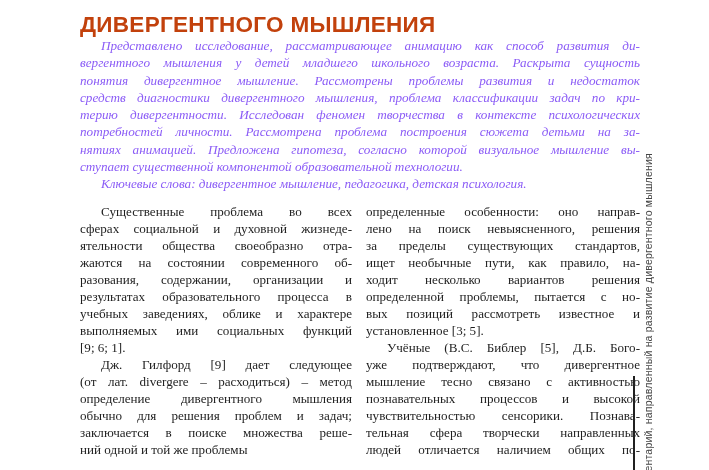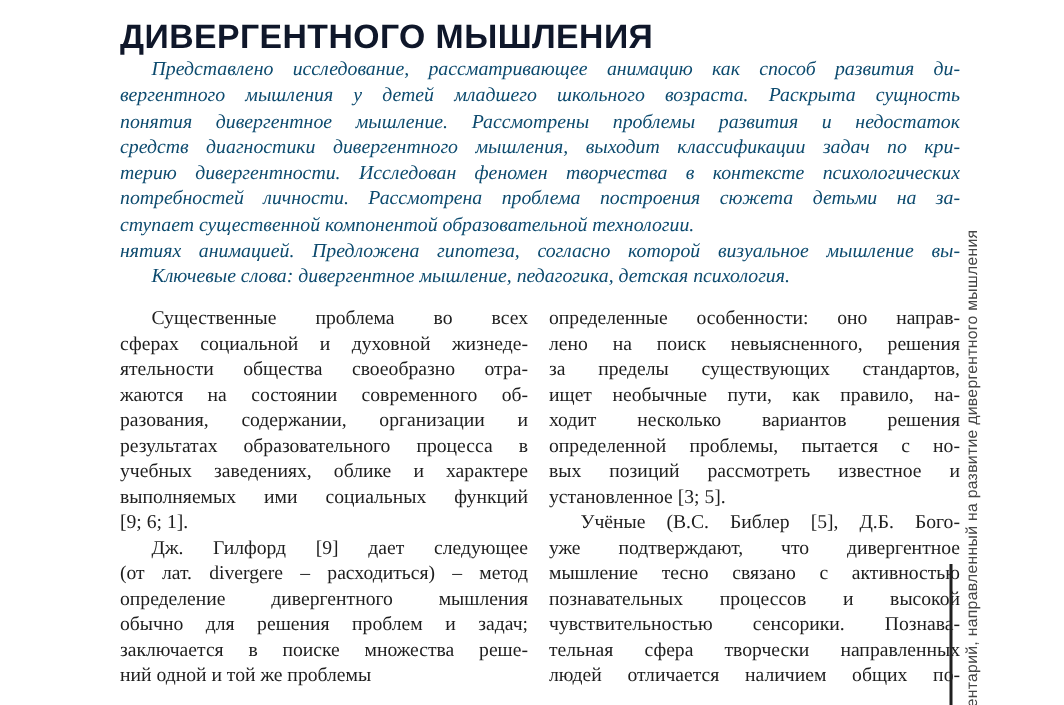--- a/index.html
+++ b/index.html
@@ -6,26 +6,26 @@
   body {
     width: 709px; height: 470px;
     position: relative; overflow: hidden;
     background: #ffffff;
     font-family: "Liberation Serif", serif;
   }
   .title {
     position: absolute; left: 80px; top: -3px;
     font-family: "Liberation Sans", sans-serif;
     font-weight: bold; font-size: 22.5px; line-height: 26px;
-    letter-spacing: 0.3px; color: #0f172a; white-space: nowrap;
+    letter-spacing: 0.3px; color: #c2410c; white-space: nowrap;
   }
   .abstract {
     position: absolute; left: 80px; top: 37px; width: 560px;
     font-style: italic; font-size: 13.2px; line-height: 17.3px;
-    color: #0c4a6e;
+    color: #8b5cf6;
   }
   .col {
     position: absolute; top: 203px;
     font-size: 13.1px; line-height: 17px; color: #1e1e1e;
   }
   .col-left  { left: 80px;  width: 272px; }
   .col-right { left: 366px; width: 274px; }
   .tline { text-align: justify; text-align-last: justify; overflow: hidden; }
   .tline.endl { text-align-last: left; }
   .tline.ind  { padding-left: 21px; }
@@ -45,25 +45,25 @@
 <body>
 
 <div>
 
   <h1 class="title">ДИВЕРГЕНТНОГО МЫШЛЕНИЯ</h1>
 
   <div class="abstract">
       <div class="tline ind">Представлено исследование, рассматривающее анимацию как способ развития ди-</div>
       <div class="tline">вергентного мышления у детей младшего школьного возраста. Раскрыта сущность</div>
       <div class="tline">понятия дивергентное мышление. Рассмотрены проблемы развития и недостаток</div>
-      <div class="tline">средств диагностики дивергентного мышления, выходит классификации задач по кри-</div>
+      <div class="tline">средств диагностики дивергентного мышления, проблема классификации задач по кри-</div>
       <div class="tline">терию дивергентности. Исследован феномен творчества в контексте психологических</div>
       <div class="tline">потребностей личности. Рассмотрена проблема построения сюжета детьми на за-</div>
+      <div class="tline">нятиях анимацией. Предложена гипотеза, согласно которой визуальное мышление вы-</div>
       <div class="tline endl">ступает существенной компонентой образовательной технологии.</div>
-      <div class="tline">нятиях анимацией. Предложена гипотеза, согласно которой визуальное мышление вы-</div>
       <div class="tline ind endl">Ключевые слова: дивергентное мышление, педагогика, детская психология.</div>
     </div>
 
   <div class="col col-left">
       <div class="tline ind">Существенные проблема во всех</div>
       <div class="tline">сферах социальной и духовной жизнеде-</div>
       <div class="tline">ятельности общества своеобразно отра-</div>
       <div class="tline">жаются на состоянии современного об-</div>
       <div class="tline">разования, содержании, организации и</div>
       <div class="tline">результатах образовательного процесса в</div>

